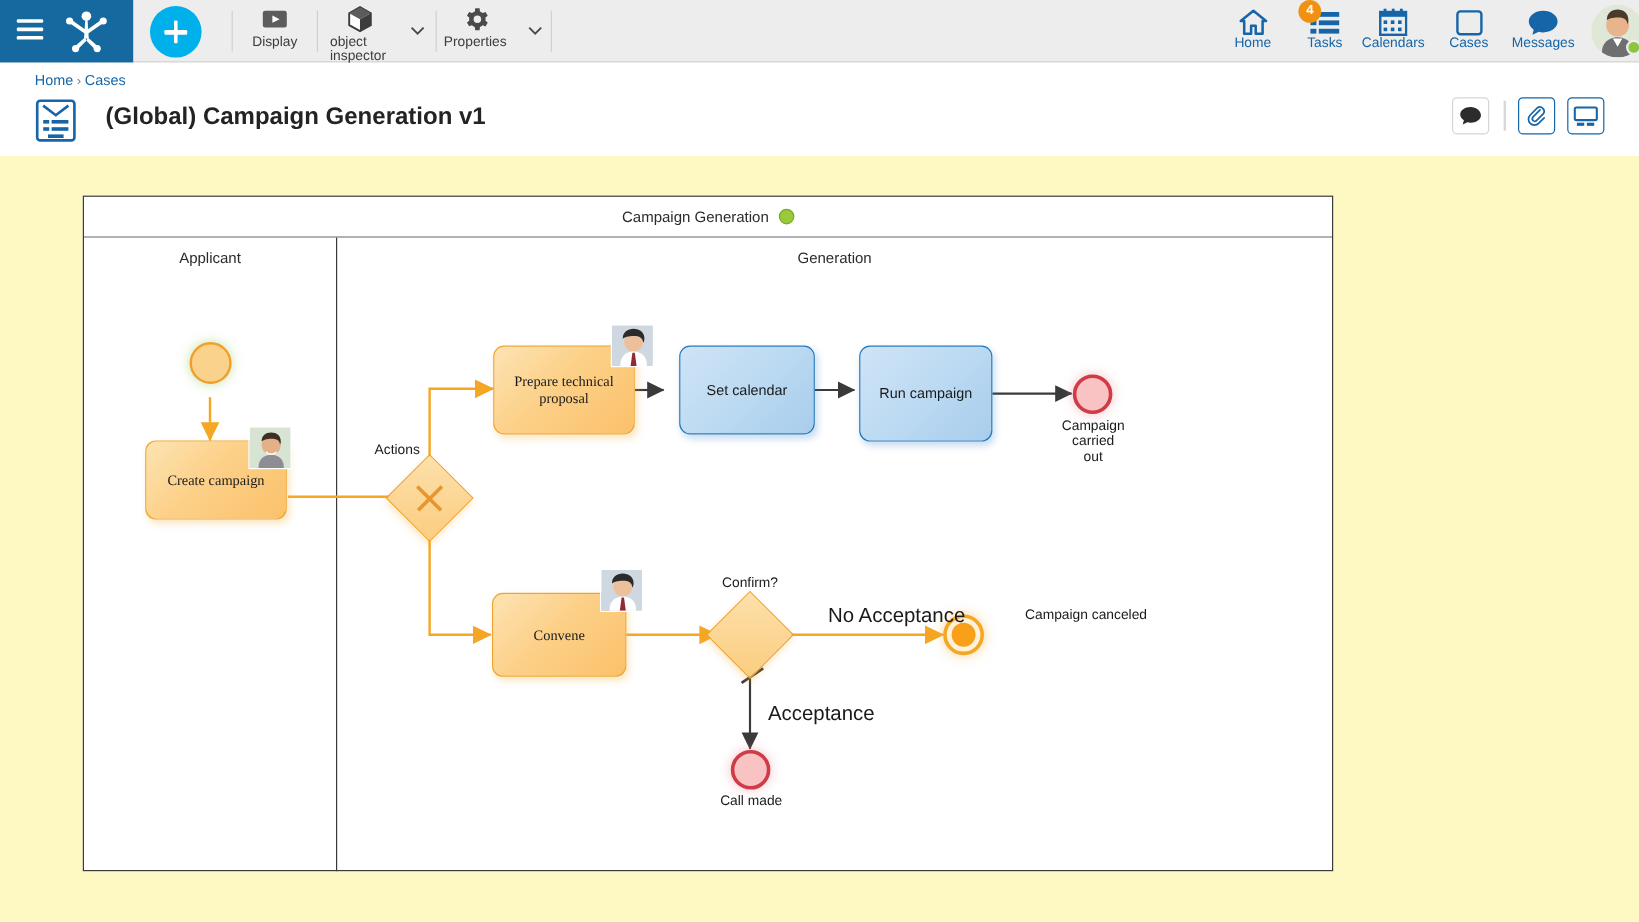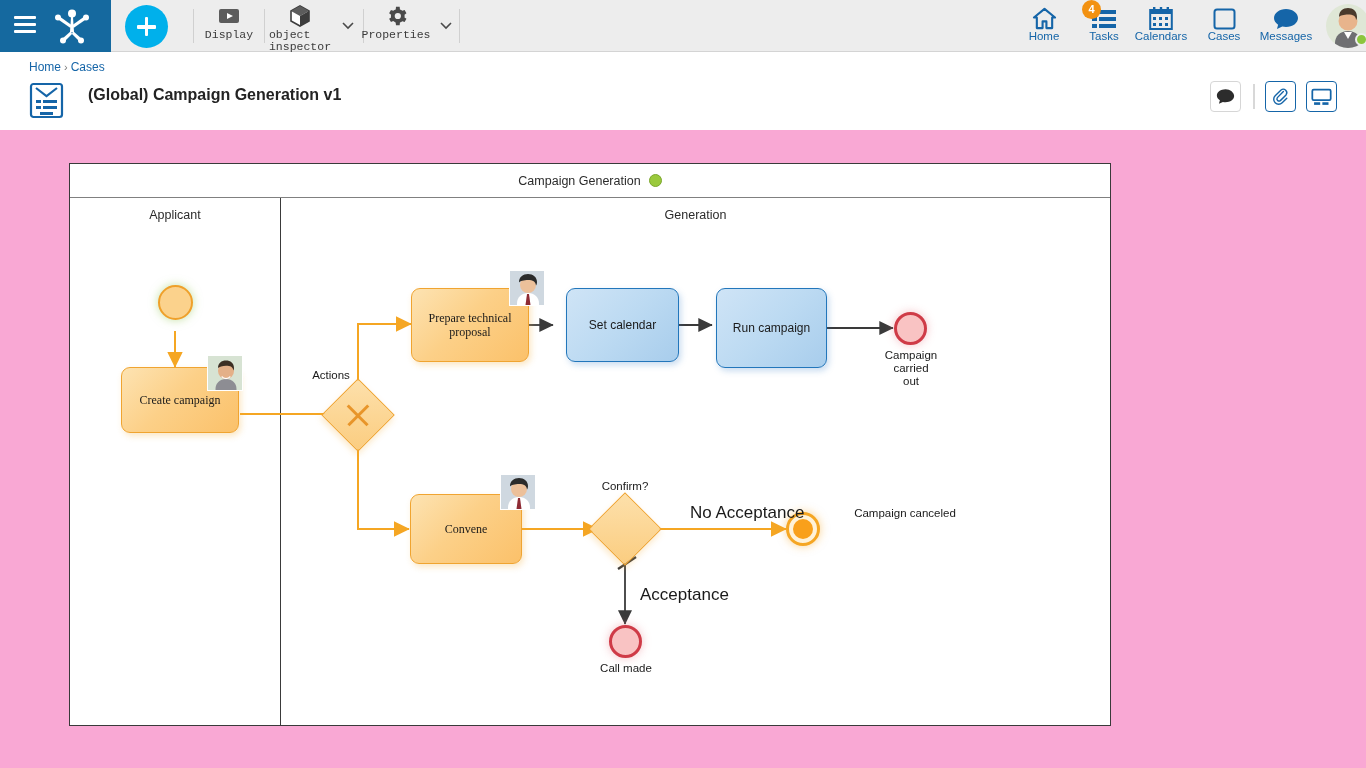--- a/index.html
+++ b/index.html
@@ -52,21 +52,20 @@
   .tbsep {
     position: absolute; top: 9px; width: 1px; height: 34px;
     background: #d0d0d0;
   }
   .tbitem {
     position: absolute; top: 3px;
     display: flex; flex-direction: column; align-items: center;
     cursor: pointer;
     font-size: 11.5px; color: #3c3c3c;
     line-height: 12px;
-    font-family: Liberation Mono, monospace;
   }
   .tbitem .ic { height: 26px; display: flex; align-items: center; justify-content: center; }
   .tbcaret {
     position: absolute; top: 18px;
     width: 14px; height: 14px; cursor: pointer;
     color: #555;
   }
 
   
   .rtitem {
@@ -102,40 +101,40 @@
     position: absolute; left: 29px; top: 60px;
     font-size: 12px; color: #1565a8;
   }
   #breadcrumb .crumb { cursor: pointer; }
   #breadcrumb .sep { color: #7a7a7a; margin: 0 3px; font-size: 11px; }
 
   #titlebar { position: absolute; left: 0; top: 78px; width: 1366px; height: 42px; }
   #case-icon { position: absolute; left: 29px; top: 4px; width: 35px; height: 37px; }
   #page-title {
     position: absolute; left: 88px; top: 8px;
-    font-size: 16px; font-weight: bold; color: #232323;
+    font-size: 20px; font-weight: bold; color: #232323;
   }
   .hdrbtn {
     position: absolute; top: 81px;
     width: 31px; height: 31px;
     border: 1px solid #1565a8; border-radius: 4px;
     background: #fff; cursor: pointer;
     display: flex; align-items: center; justify-content: center;
   }
   .hdrbtn.plain { border-color: #d6d6d6; }
   #hdrsep {
     position: absolute; left: 1253px; top: 84px;
     width: 2px; height: 25px; background: #d8d8d8;
   }
 
   
   #canvas {
     position: absolute; left: 0; top: 130px;
     width: 1366px; height: 638px;
-    background: #f9a8d4;
+    background: #fef9c3;
   }
   #pool {
     position: absolute; left: 69px; top: 33px;
     width: 1042px; height: 563px;
     border: 1px solid #3a3a3a;
     background: #fff;
   }
   #pool-header {
     position: absolute; left: 0; top: 0;
     width: 1040px; height: 34px;

